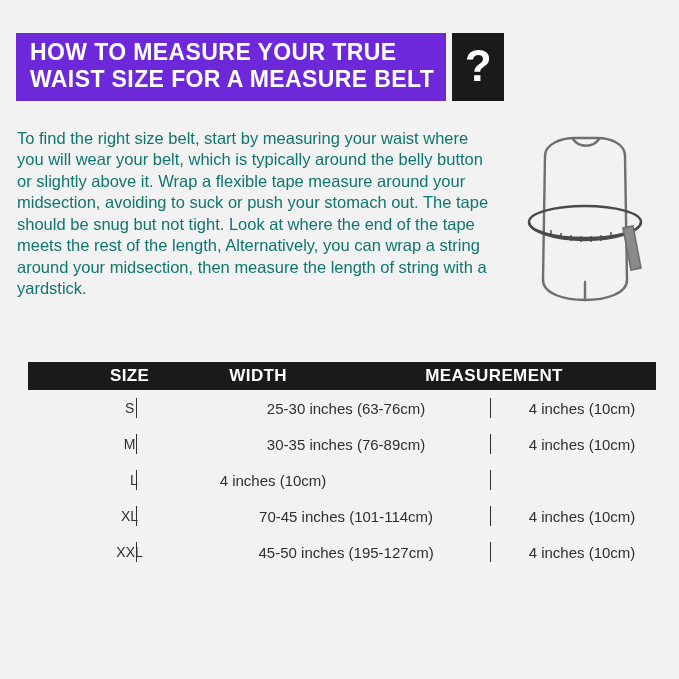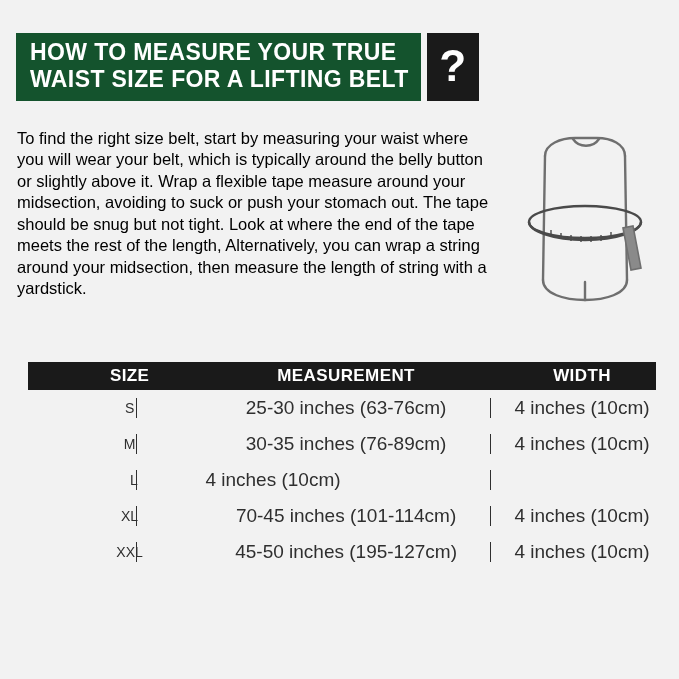--- a/index.html
+++ b/index.html
@@ -25,21 +25,21 @@
   
   .header {
     position: absolute;
     left: 16px;
     top: 33px;
     display: flex;
     align-items: stretch;
     gap: 6px;
   }
   .header-title-box {
-    background: #14532d;
+    background: #6d28d9;
     color: #ffffff;
     padding: 6px 12px 8px 14px;
     display: flex;
     flex-direction: column;
     justify-content: center;
   }
   .header-line {
     font-size: 23px;
     font-weight: bold;
     letter-spacing: 0.4px;
@@ -62,21 +62,21 @@
   }
 
   
   .intro {
     position: absolute;
     left: 17px;
     top: 128px;
     width: 478px;
     font-size: 16.5px;
     line-height: 1.30;
-    color: #000000;
+    color: #0f766e;
   }
 
   
   .illustration {
     position: absolute;
     left: 505px;
     top: 130px;
     width: 160px;
     height: 180px;
   }
@@ -103,21 +103,21 @@
     font-weight: bold;
     letter-spacing: 0.4px;
   }
   .table-row {
     display: flex;
     align-items: center;
     height: 36px;
     position: relative;
   }
   .table-row .cell {
-    font-size: 19px;
+    font-size: 15px;
     color: #2f2f2f;
   }
   .table-row .col-size { font-size: 14px; }
   .divider {
     position: absolute;
     width: 1px;
     background: #2f2f2f;
     height: 20px;
     top: 8px;
   }
@@ -125,21 +125,21 @@
   .divider.d2 { left: 462px; }
 </style>
 </head>
 <body>
 
 <div class="page">
 
   <div class="header">
     <div class="header-title-box">
       <div class="header-line">HOW TO MEASURE YOUR TRUE</div>
-      <div class="header-line">WAIST SIZE FOR A LIFTING BELT</div>
+      <div class="header-line">WAIST SIZE FOR A MEASURE BELT</div>
     </div>
     <div class="header-qmark-box">
       <span class="header-qmark">?</span>
     </div>
   </div>
 
   <div class="intro">To find the right size belt, start by measuring your waist where you will wear your belt, which is typically around the belly button or slightly above it. Wrap a flexible tape measure around your midsection, avoiding to suck or push your stomach out. The tape should be snug but not tight. Look at where the end of the tape meets the rest of the length, Alternatively, you can wrap a string around your midsection, then measure the length of string with a yardstick.</div>
 
   <div class="illustration">
     <svg width="160" height="180" viewBox="0 0 160 180" xmlns="http://www.w3.org/2000/svg">
@@ -171,22 +171,22 @@
         <line x1="106" y1="102" x2="106" y2="108"></line>
       </g>
 
       <path d="M118 98 L126 140 L136 138 L128 96 Z" fill="#8a8a8a" stroke="#6f6f6f" stroke-width="1.6"></path>
     </svg>
   </div>
 
   <div class="table">
     <div class="table-head">
       <div class="cell col-size">SIZE</div>
+      <div class="cell col-width">WIDTH</div>
       <div class="cell col-meas">MEASUREMENT</div>
-      <div class="cell col-width">WIDTH</div>
     </div>
 
     <div class="table-row">
       <div class="divider d1"></div>
       <div class="divider d2"></div>
       <div class="cell col-size">S</div>
       <div class="cell col-meas">25-30 inches (63-76cm)</div>
       <div class="cell col-width">4 inches (10cm)</div>
     </div>
 

